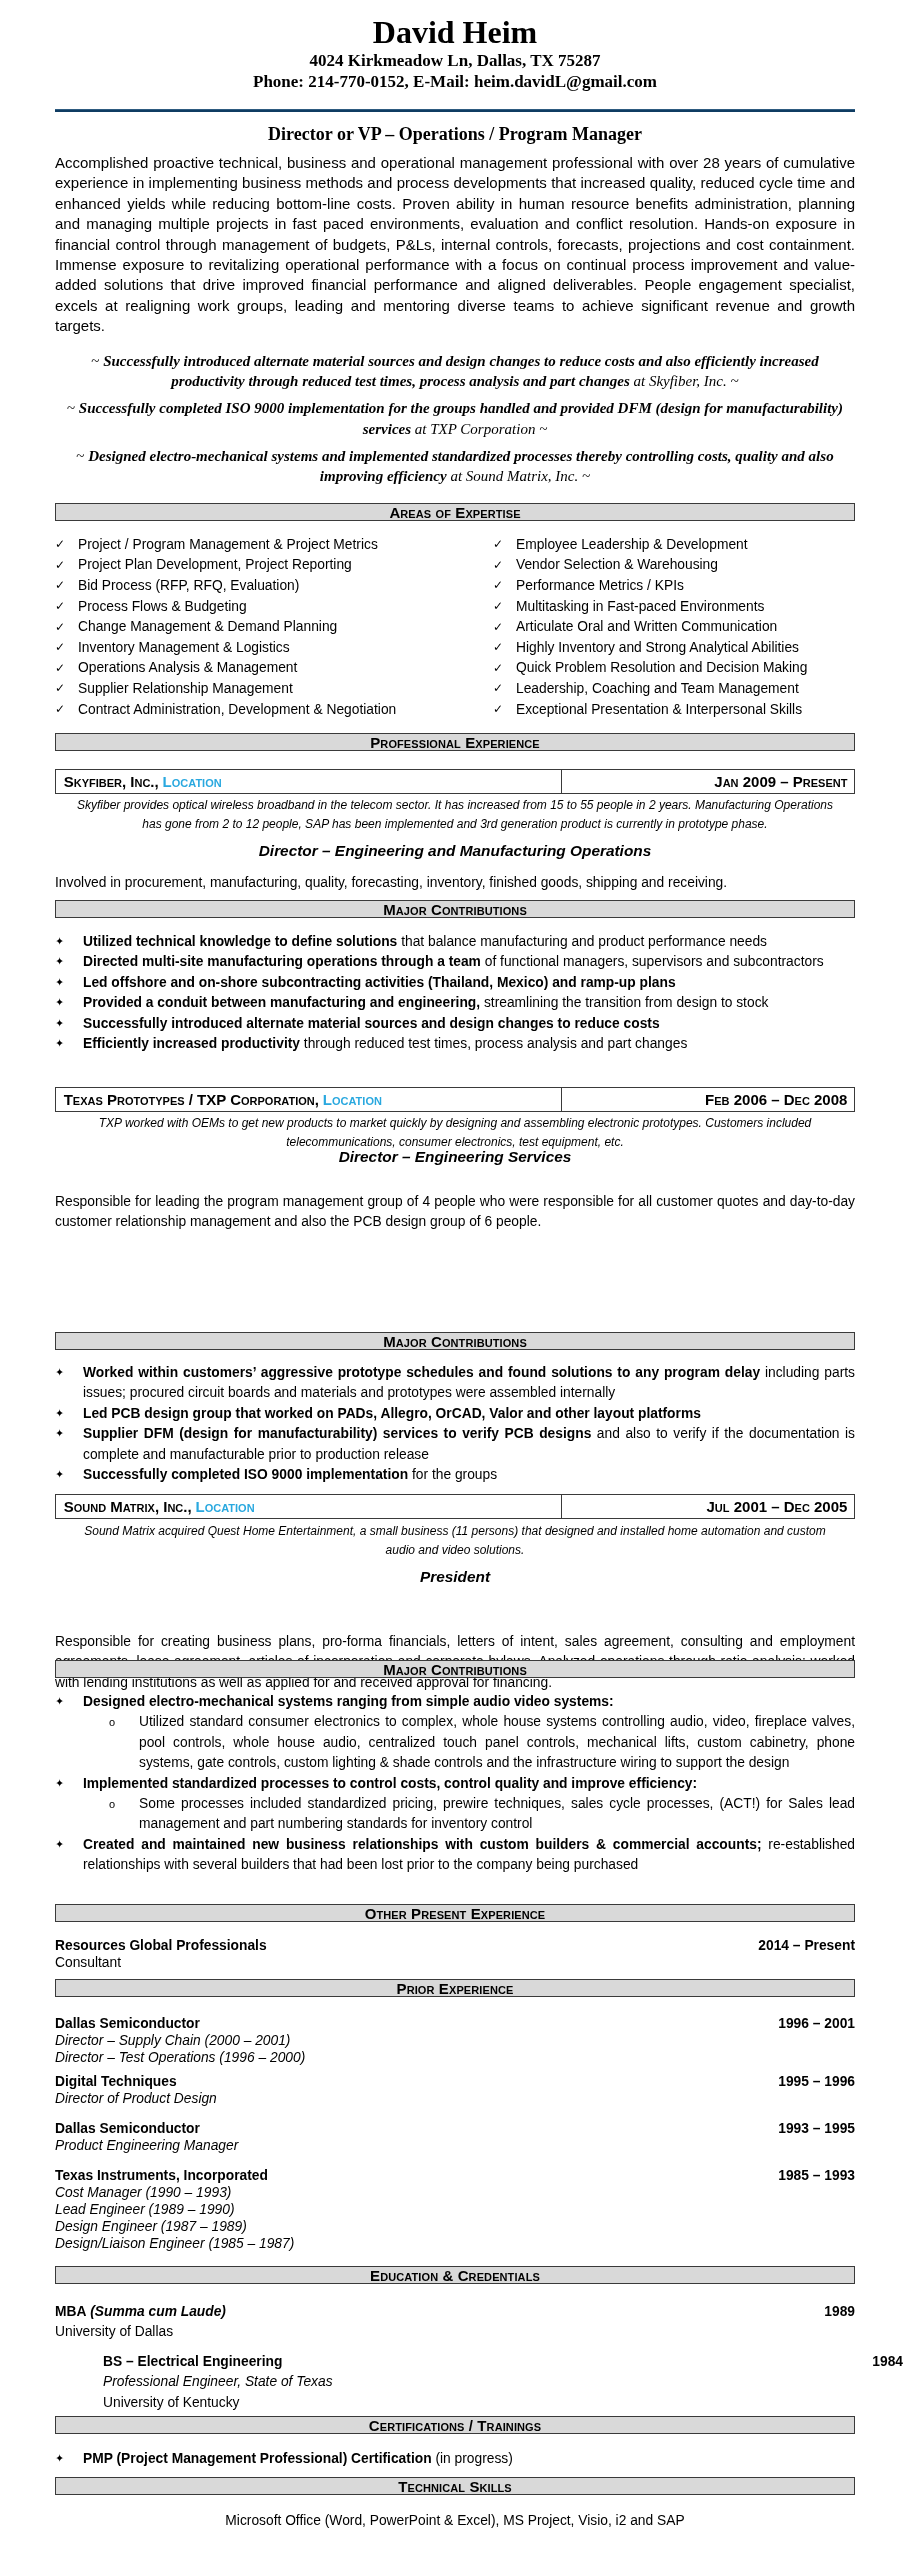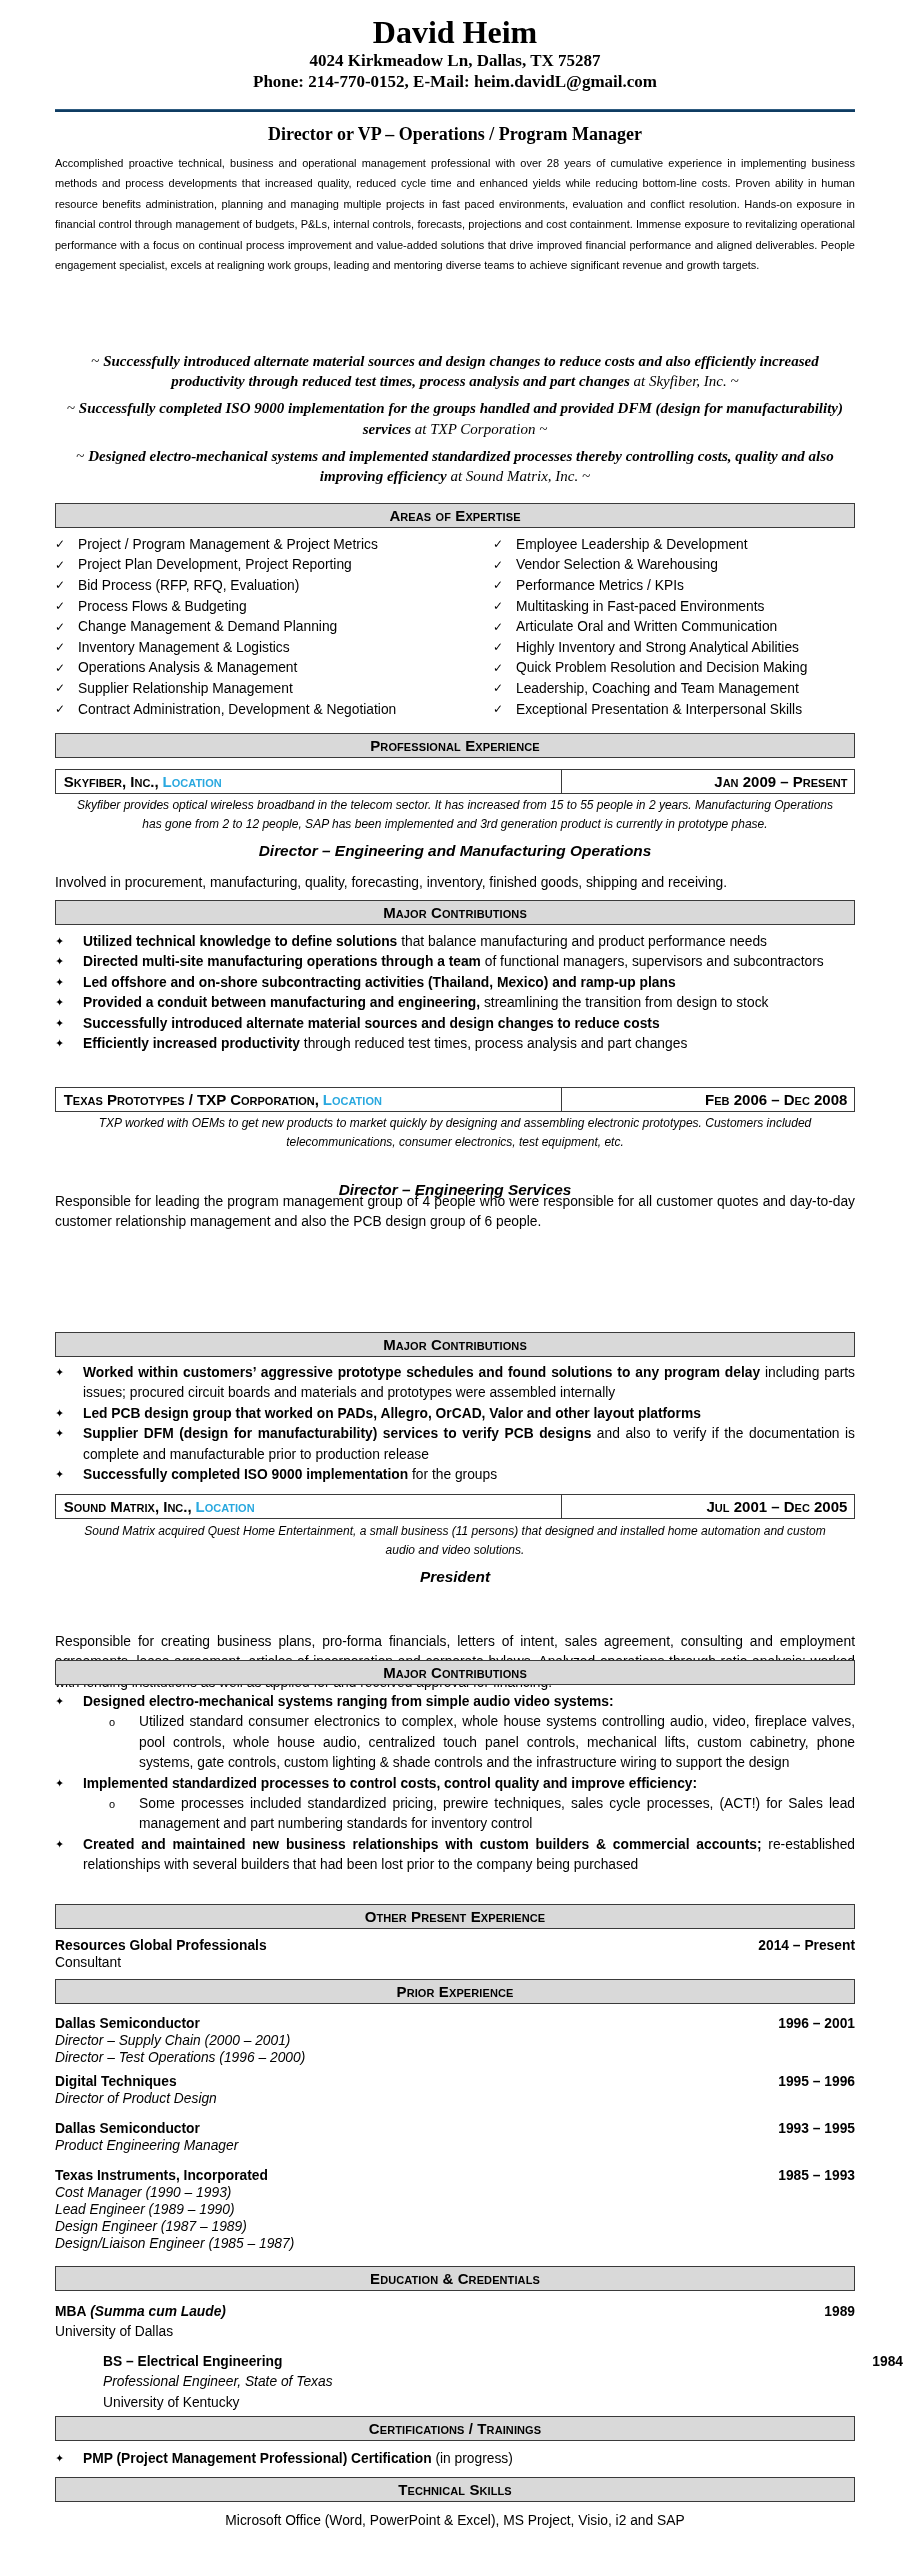--- a/index.html
+++ b/index.html
@@ -30,33 +30,33 @@
   .rule {
     position: absolute; top: 109px; left: 0; width: 800px; height: 3.3px;
     background: #0f3c62; border-top: 0.6px solid #2e5b80;
   }
   .headline {
     position: absolute; top: 123px; left: 0; width: 100%; text-align: center;
     font-family: "Liberation Serif", serif; font-weight: bold; font-size: 18px; line-height: 22px;
   }
   .summary {
     position: absolute; top: 153px; left: 0; width: 100%;
-    font-size: 11px; line-height: 20.4px; text-align: justify;
+    font-size: 15px; line-height: 20.4px; text-align: justify;
   }
   .highlights {
     position: absolute; top: 351px; left: 0; width: 100%;
     font-family: "Liberation Serif", serif; text-align: center;
   }
   .hl { font-size: 15px; line-height: 20.4px; margin-bottom: 6.6px; padding: 0 5.5px; }
   .hl b { font-style: italic; font-weight: bold; }
   .hl .at { font-style: italic; font-weight: normal; }
 
   
   .sec {
-    position: absolute; left: 0; width: 800px; height: 25px;
+    position: absolute; left: 0; width: 800px; height: 18px;
     background: #d9d9d9; border: 1.1px solid #3a3a3a; border-bottom-width: 1.7px;
     display: flex; align-items: center; justify-content: center;
     font-weight: bold; font-variant: small-caps; font-size: 15px; letter-spacing: 0.1px;
   }
 
   
   .expertise {
     position: absolute; top: 534px; left: 0; width: 100%;
     display: grid; grid-template-columns: 438px 1fr; column-gap: 0;
   }
@@ -251,21 +251,21 @@
     </div>
 
   <div class="company" style="top:1087px">
     <div class="cname">
         <span>Texas Prototypes / TXP Corporation,</span>
         <span class="loc">Location</span>
       </div>
     <div class="cdates">Feb 2006 – Dec 2008</div>
   </div>
   <div class="cdesc" style="top:1114px">TXP worked with OEMs to get new products to market quickly by designing and assembling electronic prototypes. Customers included telecommunications, consumer electronics, test equipment, etc.</div>
-  <div class="role" style="top:1180px">Director – Engineering Services</div>
+  <div class="role" style="top:1147px">Director – Engineering Services</div>
   <div class="para" style="top:1192px">Responsible for leading the program management group of 4 people who were responsible for all customer quotes and day-to-day customer relationship management and also the PCB design group of 6 people.</div>
   <div class="sec" style="top:1332px">Major Contributions</div>
   <div class="bullets" style="top:1363px">
       <div class="bl">
         <span class="dia">✦</span>
         <span class="txt"><b>Worked within customers’ aggressive prototype schedules and found solutions to any program delay</b><span> including parts issues; procured circuit boards and materials and prototypes were assembled internally</span></span>
       </div>
       <div class="bl">
         <span class="dia">✦</span>
         <span class="txt"><b>Led PCB design group that worked on PADs, Allegro, OrCAD, Valor and other layout platforms</b><span></span></span>

